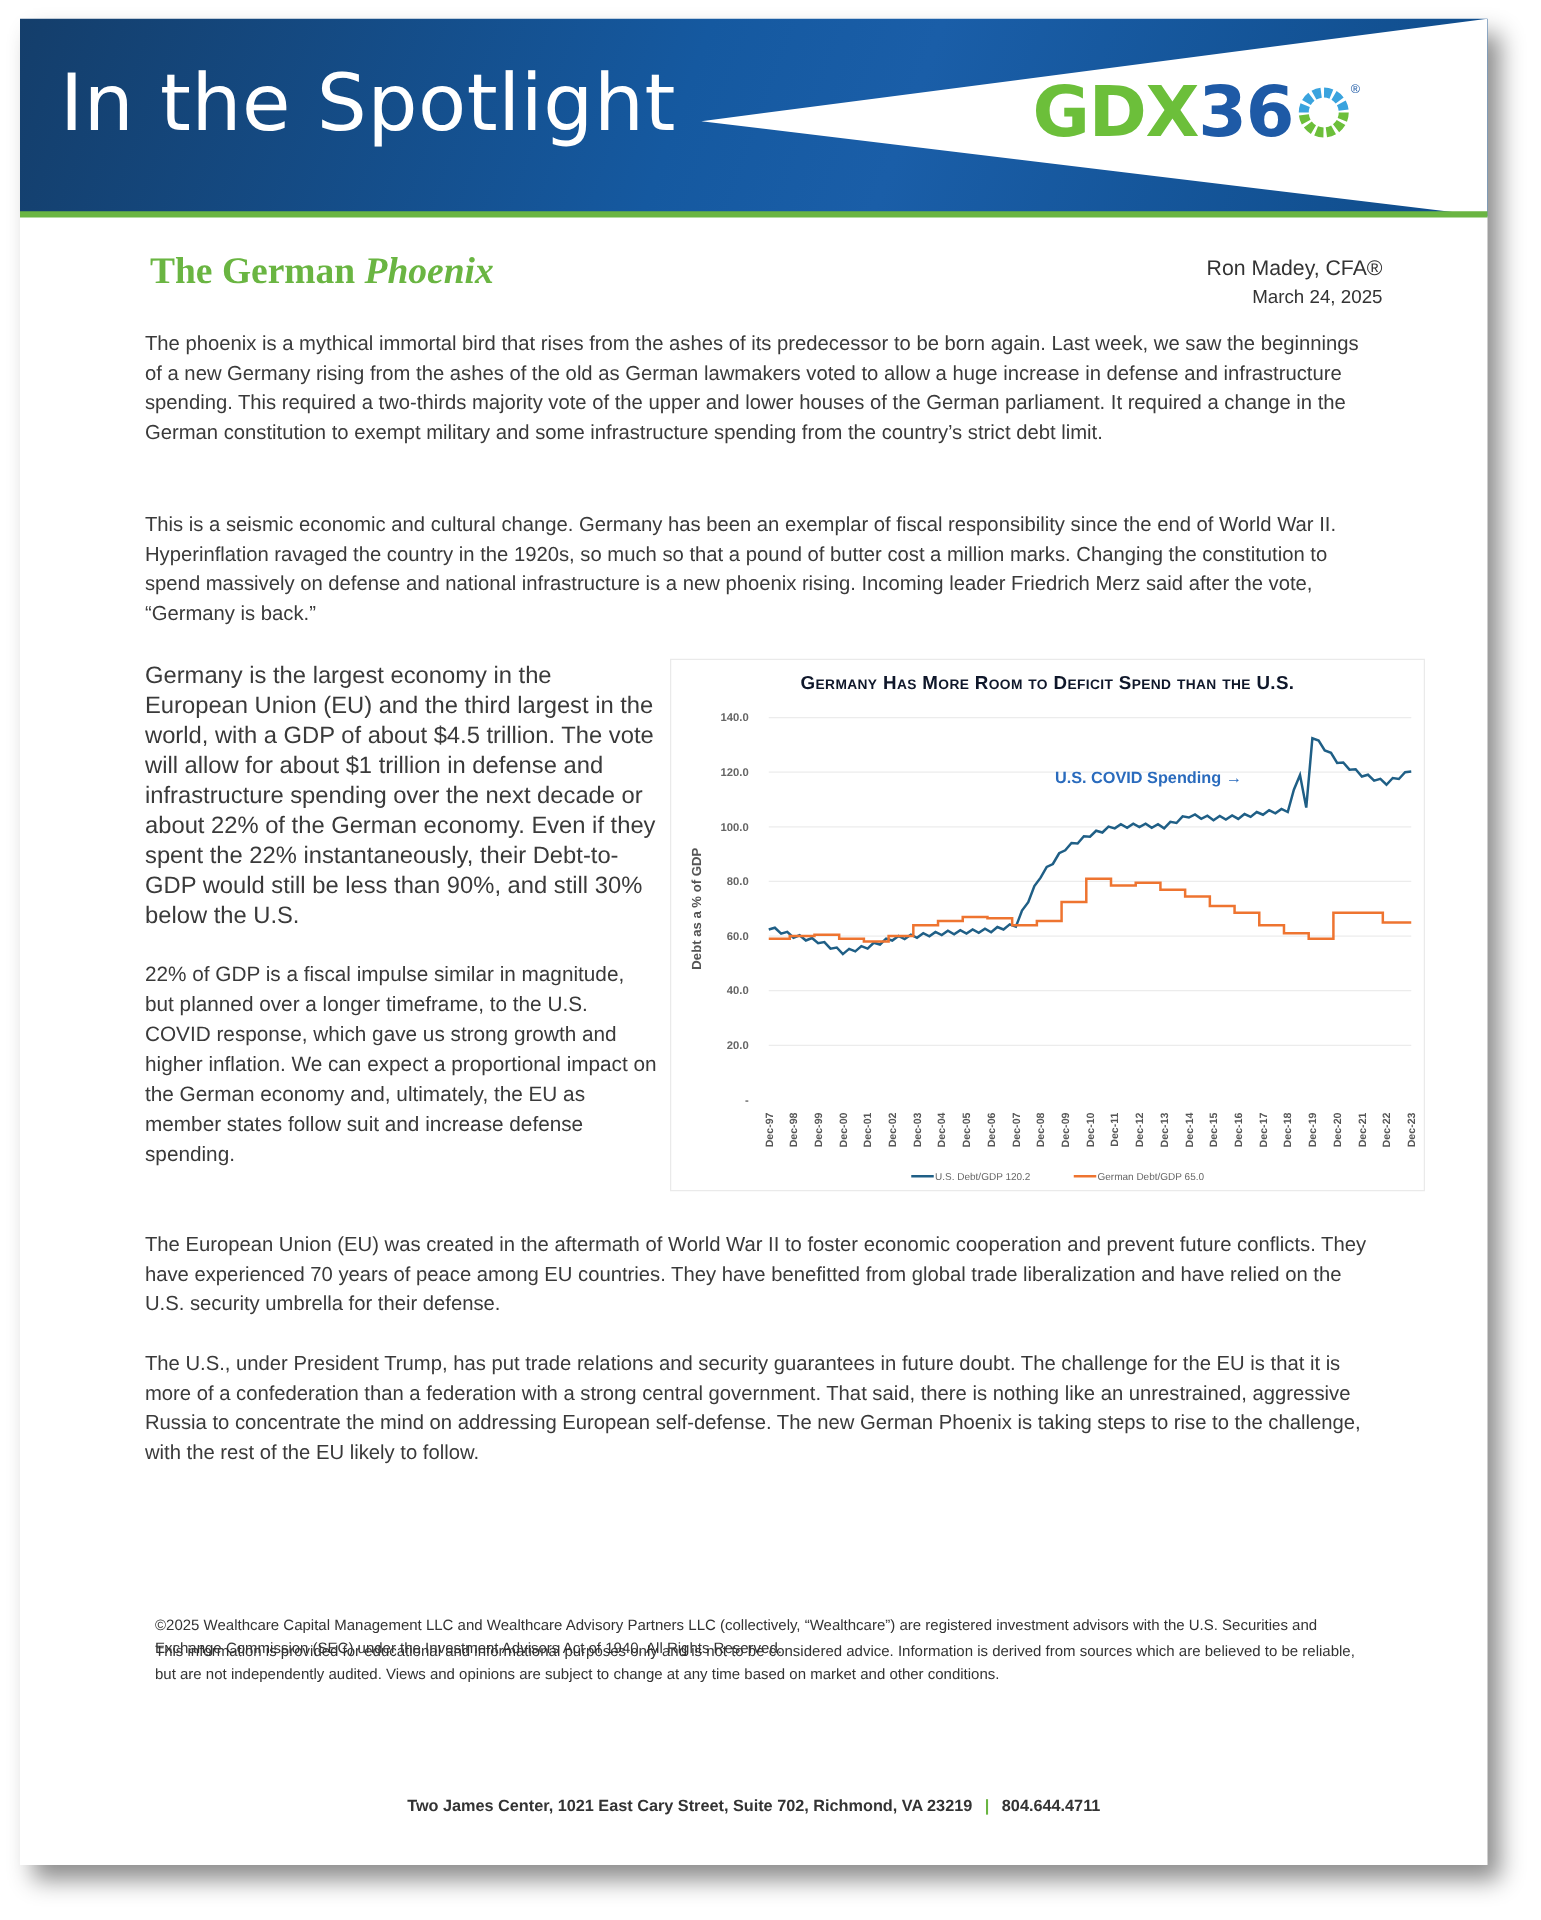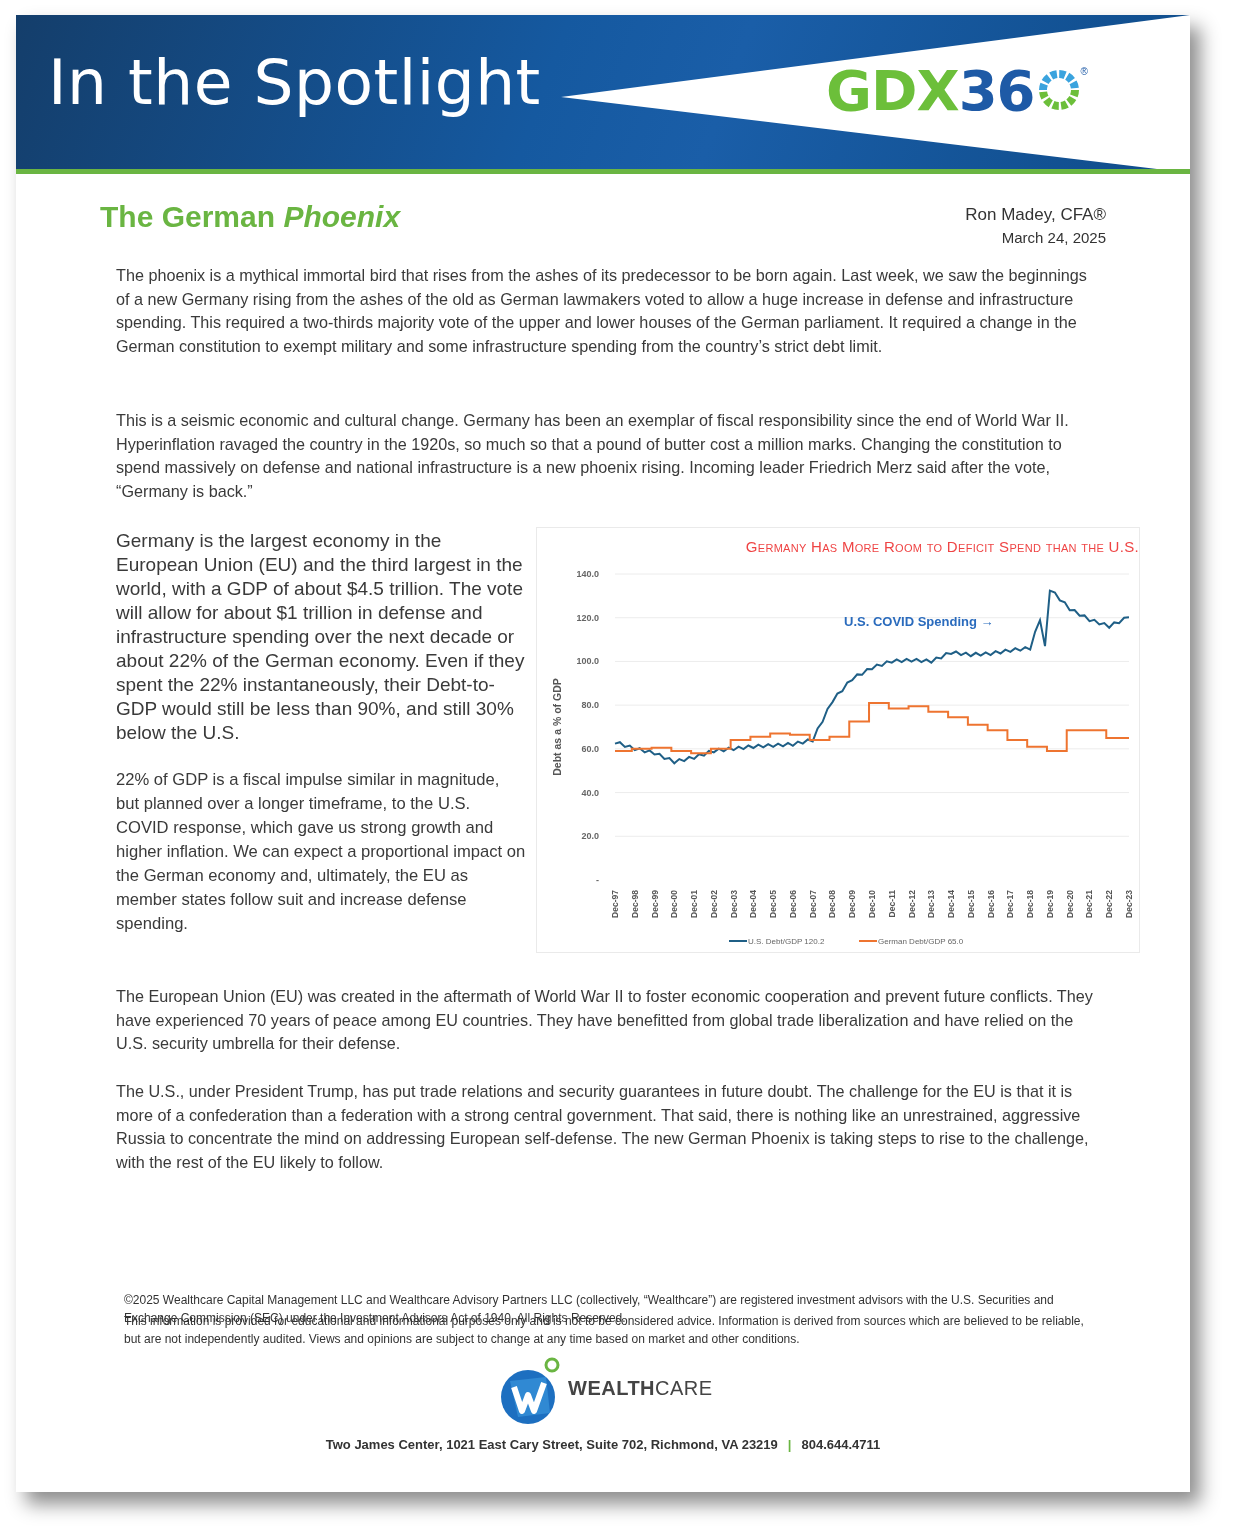--- a/index.html
+++ b/index.html
@@ -10,35 +10,35 @@
             background: linear-gradient(110deg, #143e6b 0%, #1559a0 45%, #1a5ea8 60%, #0f4c8a 100%); }
   .banner-greenline { position:absolute; left:0; top:154px; width:1174px; height:5px; background:#6ab542; }
   .banner-wedge { position:absolute; left:0; top:0; width:1174px; height:158px; }
   .banner-title { position:absolute; left:32px; top:36px; color:#ffffff; font-size:63px; letter-spacing:0.5px;
                   font-family:"DejaVu Sans", sans-serif; font-weight:normal; line-height:1; }
   .logo { position:absolute; left:810px; top:45px; height:60px; display:flex; align-items:center; }
   .logo .g { color:#6cbf3a; font-weight:bold; font-size:56px; font-family:"DejaVu Sans", sans-serif; letter-spacing:-1px; }
   .logo .n { color:#1e5aa6; font-weight:bold; font-size:56px; font-family:"DejaVu Sans", sans-serif; letter-spacing:-1px; }
   .logo .reg { color:#1e5aa6; font-size:10px; align-self:flex-start; margin-top:6px; }
 
-  .title { position:absolute; left:84px; top:185px; color:#6ab542; font-size:30px; font-weight:bold; font-family:Liberation Sans, sans-serif; }
+  .title { position:absolute; left:104px; top:185px; color:#6ab542; font-size:30px; font-weight:bold; font-family:Liberation Serif, serif; }
   .title i { font-style:italic; }
   .author { position:absolute; right:84px; top:190px; color:#333; font-size:17px; text-align:right; }
   .date { position:absolute; right:84px; top:214px; color:#333; font-size:15px; text-align:right; }
 
   .para { position:absolute; left:100px; color:#3a3a3a; font-size:16.2px; line-height:23.5px; }
   .p1 { top:249px; width:980px; }
   .p2 { top:394px; width:980px; }
   .p3 { top:514px; width:410px; font-size:19px; line-height:24px; }
   .p4 { top:753px; width:410px; font-size:16.6px; line-height:24px; }
   .p5 { top:970px; width:980px; }
   .p6 { top:1065px; width:980px; }
 
   .chart { position:absolute; left:520px; top:512px; width:602px; height:424px; background:#fff; border:1px solid #eaeaea; }
-  .chart-title { position:absolute; left:0; width:602px; top:10px; text-align:right; color:#ef4444; font-size:15px; font-weight:normal; font-variant:small-caps; letter-spacing:0.3px; }
+  .chart-title { position:absolute; left:0; width:602px; top:10px; text-align:center; color:#0f172a; font-size:15px; font-weight:bold; font-variant:small-caps; letter-spacing:0.3px; }
   .chart svg { position:absolute; left:0; top:0; }
 
   .foot { position:absolute; left:108px; color:#333; font-size:12px; line-height:18px; width:960px; }
   .f1 { top:1185px; }
   .f1 a { color:#1a3fa8; text-decoration:underline; }
   .f2 { top:1276px; }
   .f3 { top:1277px;margin-top:20px; }
 
   .wc-logo { position:absolute; left:484px; top:1340px; width:230px; height:70px; }
   .wc-text { position:absolute; left:68px; top:22px; font-size:20px; color:#444; letter-spacing:0.5px; }
@@ -134,24 +134,15 @@
         <text x="341" y="416" font-size="8" fill="#666" font-family="Liberation Sans, sans-serif">German Debt/GDP 65.0</text>
       </svg>
   </div>
 
   <p class="para p5" style="margin:0">The European Union (EU) was created in the aftermath of World War II to foster economic cooperation and prevent future conflicts. They have experienced 70 years of peace among EU countries. They have benefitted from global trade liberalization and have relied on the U.S. security umbrella for their defense.</p>
   <p class="para p6" style="margin:0">The U.S., under President Trump, has put trade relations and security guarantees in future doubt. The challenge for the EU is that it is more of a confederation than a federation with a strong central government. That said, there is nothing like an unrestrained, aggressive Russia to concentrate the mind on addressing European self-defense.   The new German Phoenix is taking steps to rise to the challenge, with the rest of the EU likely to follow.</p>
 
   <div class="foot f2">©2025 Wealthcare Capital Management LLC and Wealthcare Advisory Partners LLC (collectively, “Wealthcare”) are registered investment advisors with the U.S. Securities and Exchange Commission (SEC) under the Investment Advisors Act of 1940.  All Rights Reserved.</div>
   <div class="foot f3">This information is provided for educational and informational purposes only and is not to be considered advice.  Information is derived from sources which are believed to be reliable, but are not independently audited. Views and opinions are subject to change at any time based on market and other conditions.</div>
 
-  <div class="wc-logo">
-    <svg width="66" height="70" viewBox="0 0 66 70">
-      <circle cx="28" cy="42" r="27" fill="#1d6fc0"></circle>
-      <path d="M10 26 L46 22 L50 58 L18 62 Z" fill="#3d9be0" opacity="0.6"></path>
-      <path d="M14 32 L22 56 L28 40 L34 56 L44 28" fill="none" stroke="#ffffff" stroke-width="6" stroke-linejoin="round"></path>
-      <circle cx="52" cy="10" r="6" fill="none" stroke="#6ab542" stroke-width="3"></circle>
-    </svg>
-    <div class="wc-text"><b>WEALTH</b><span>CARE</span></div>
-  </div>
 
   <div class="address"><span>Two James Center, 1021 East Cary Street, Suite 702, Richmond, VA  23219</span><span class="sep">|</span><span>804.644.4711</span></div>
 </div>
 
 </body></html>

